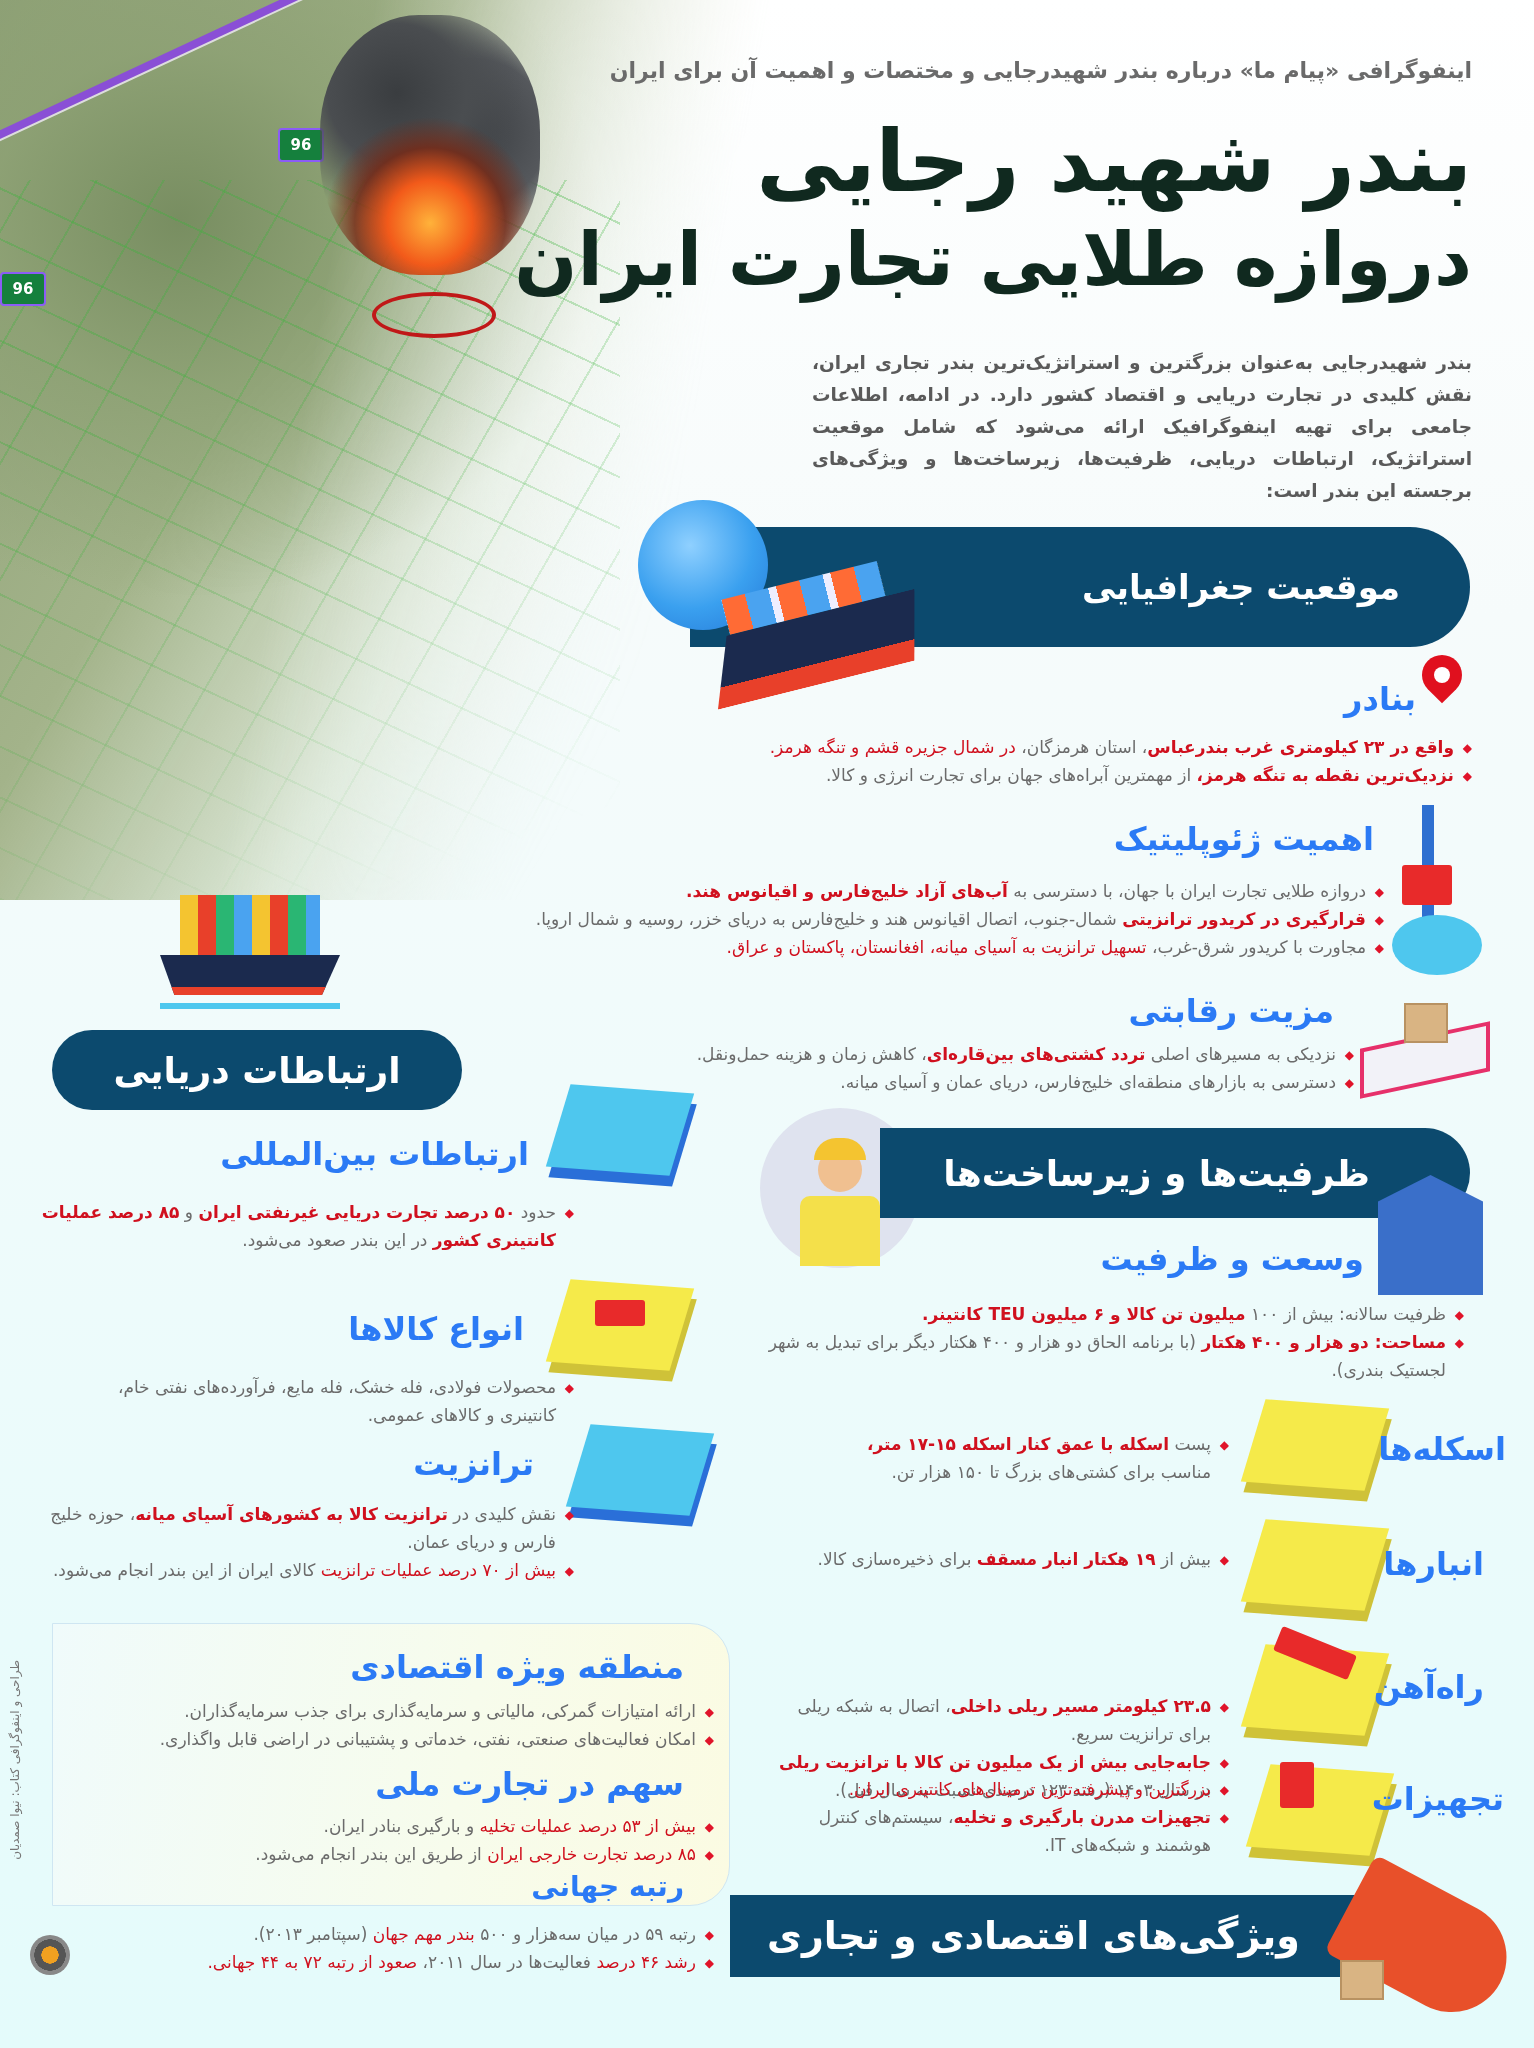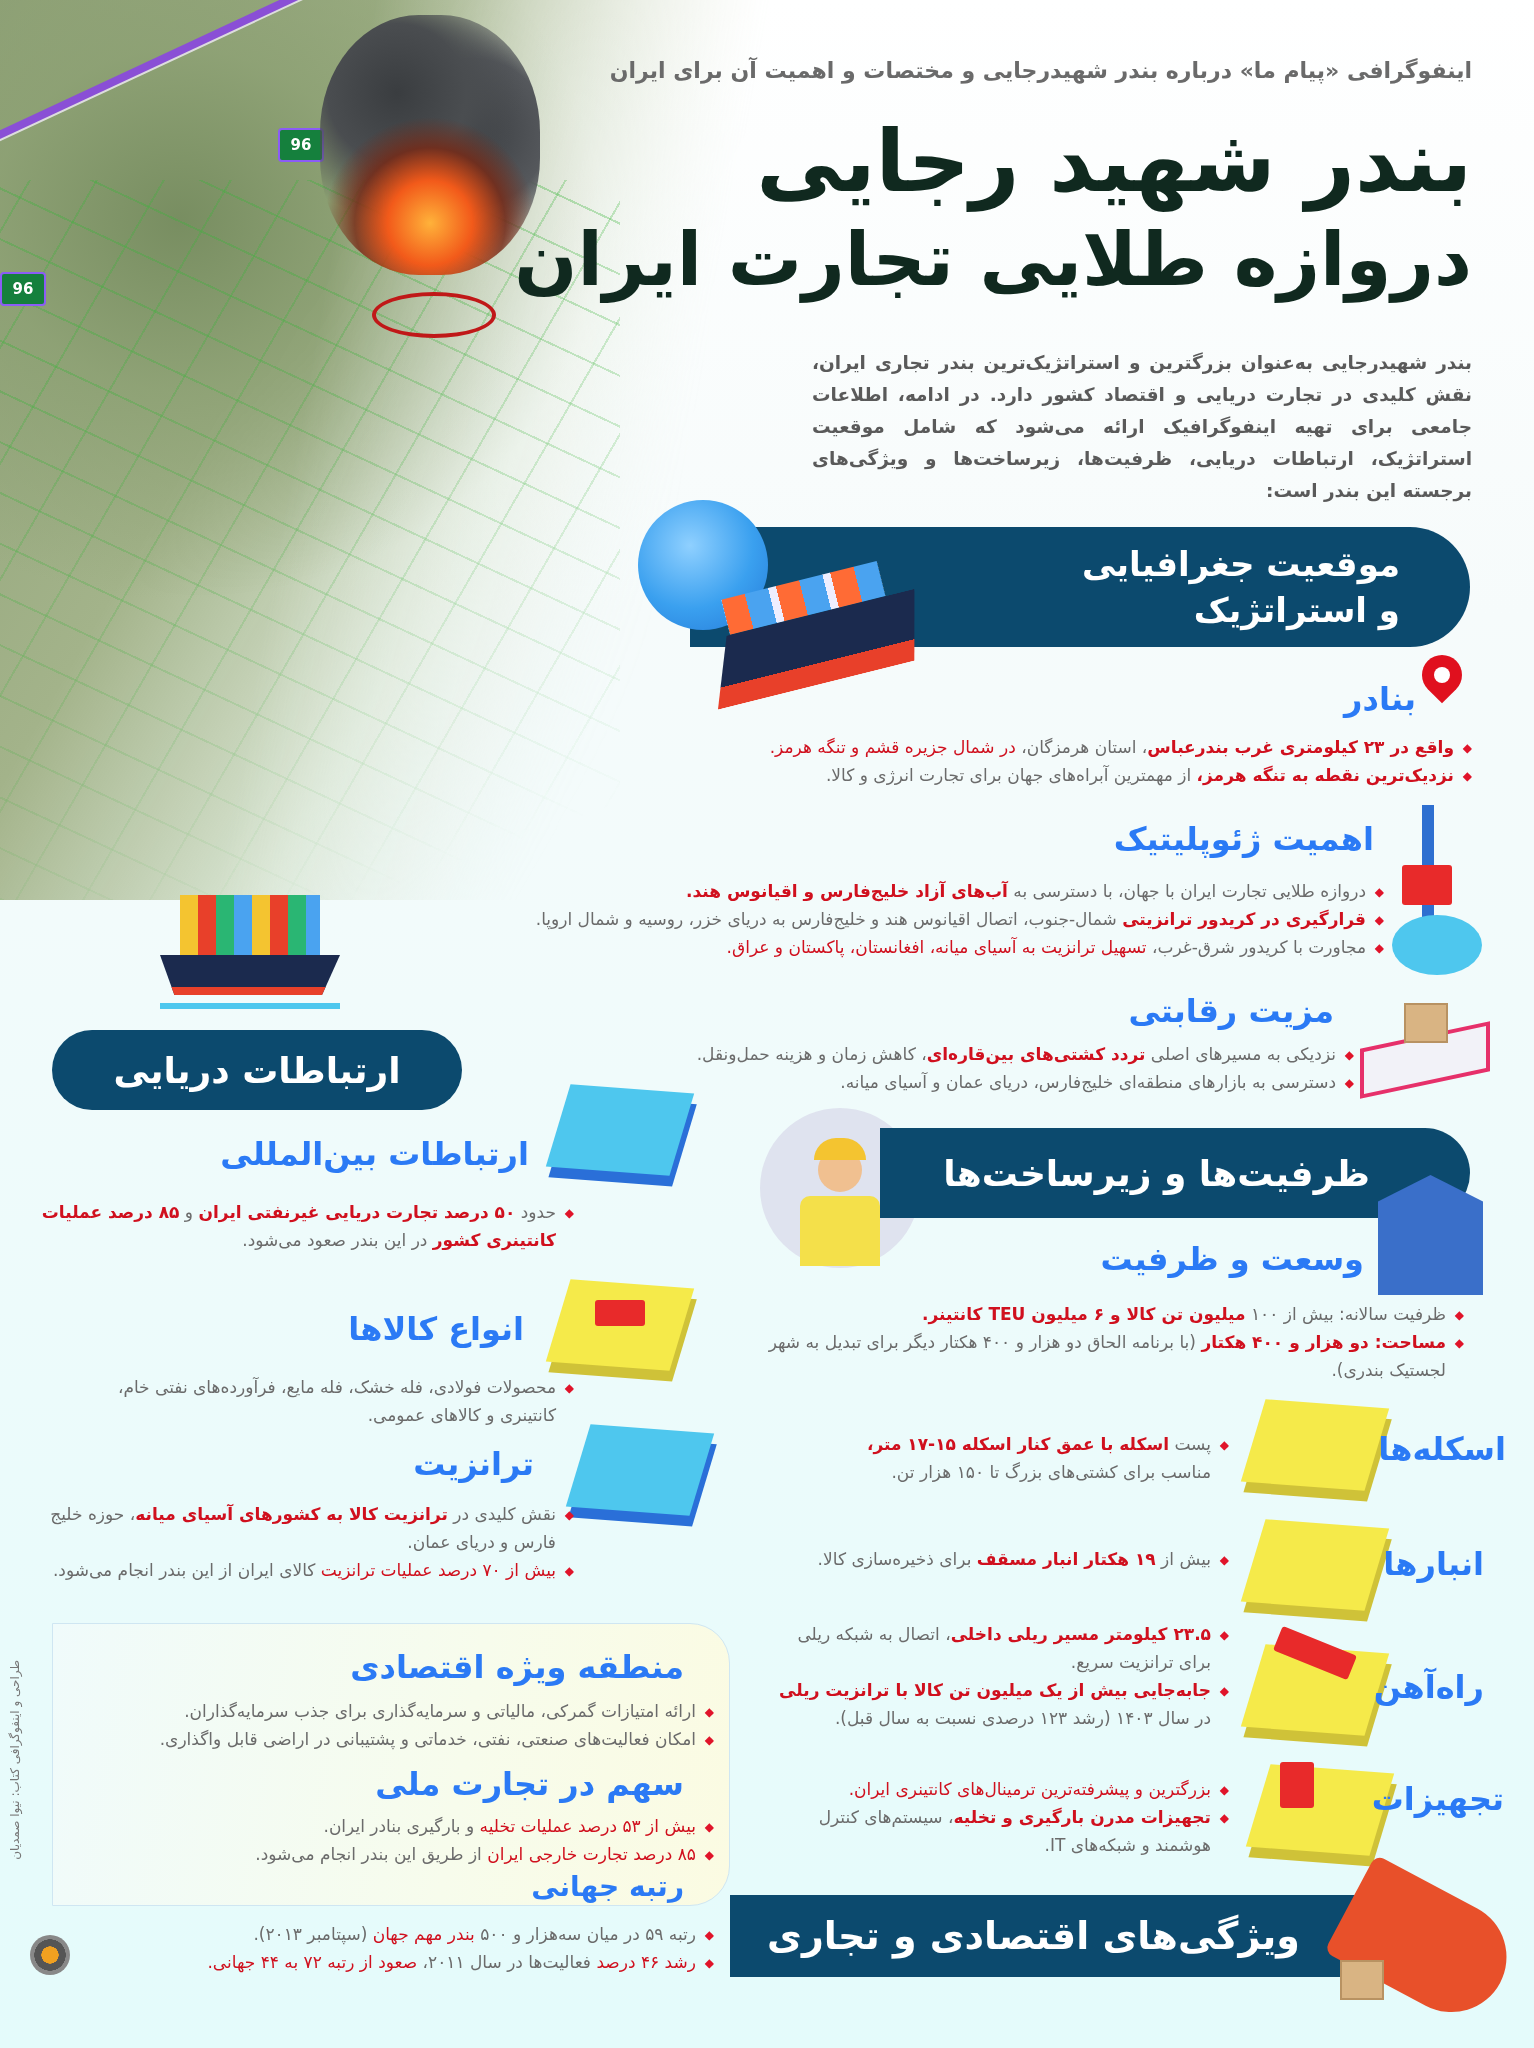--- a/index.html
+++ b/index.html
@@ -113,21 +113,20 @@
 <div class="abs target-ring"></div>
 
 <div class="abs kicker">اینفوگرافی «پیام ما» درباره بندر شهیدرجایی و مختصات و اهمیت آن برای ایران</div>
 <h1 class="abs title1">بندر شهید رجایی</h1>
 <h2 class="abs title2">دروازه طلایی تجارت ایران</h2>
 <p class="abs intro">بندر شهیدرجایی به‌عنوان بزرگترین و استراتژیک‌ترین بندر تجاری ایران، نقش کلیدی در تجارت دریایی و اقتصاد کشور دارد. در ادامه، اطلاعات جامعی برای تهیه اینفوگرافیک ارائه می‌شود که شامل موقعیت استراتژیک، ارتباطات دریایی، ظرفیت‌ها، زیرساخت‌ها و ویژگی‌های برجسته این بندر است:</p>
 
 <div class="abs banner banner-geo">
   <span>
       <span style="display:block">موقعیت جغرافیایی</span>
-      <span style="display:block">و استراتژیک</span>
     </span>
 </div>
 <div class="abs globe"></div>
 <div class="abs" style="left:692px; top:580px; width:230px; transform:rotate(-14deg);">
   <div class="containers" style="margin:0 30px 0 40px;"></div>
   <div class="ship"></div>
 </div>
 
 <div class="abs pin" style="right:72px; top:655px;"></div>
 <h3 class="abs h-blue" style="right:118px; top:680px; font-size:32px;">بنادر</h3>
@@ -211,21 +210,21 @@
 
 <div class="abs iso-tile" style="left:1250px; top:1525px;"></div>
 <h4 class="abs h-blue" style="right:50px; top:1545px; font-size:32px;">انبارها</h4>
 <ul class="abs bul" style="right:305px; top:1545px; width:500px;">
   <li><span>بیش از </span><span class="hl">۱۹ هکتار انبار مسقف</span><span> برای ذخیره‌سازی کالا.</span></li>
 </ul>
 
 <div class="abs iso-tile" style="left:1250px; top:1650px;"></div>
 <div class="abs red-block" style="left:1275px; top:1640px; width:80px; height:26px; transform:rotate(22deg);"></div>
 <h4 class="abs h-blue" style="right:50px; top:1668px; font-size:32px;">راه‌آهن</h4>
-<ul class="abs bul" style="right:305px; top:1620px; width:460px;">
+<ul class="abs bul" style="right:305px; top:1692px; width:460px;">
   <li><span class="hl">۲۳.۵ کیلومتر مسیر ریلی داخلی</span><span>، اتصال به شبکه ریلی برای ترانزیت سریع.</span></li>
   <li><span class="hl">جابه‌جایی بیش از یک میلیون تن کالا با ترانزیت ریلی</span><span> در سال ۱۴۰۳ (رشد ۱۲۳ درصدی نسبت به سال قبل).</span></li>
 </ul>
 
 <div class="abs iso-tile" style="left:1255px; top:1770px;"></div>
 <div class="abs red-block" style="left:1280px; top:1762px; width:34px; height:46px;"></div>
 <h4 class="abs h-blue" style="right:30px; top:1780px; font-size:32px;">تجهیزات</h4>
 <ul class="abs bul" style="right:305px; top:1775px; width:460px;">
   <li><span class="hlr">بزرگترین و پیشرفته‌ترین ترمینال‌های کانتینری ایران.</span></li>
   <li><span class="hl">تجهیزات مدرن بارگیری و تخلیه</span><span>، سیستم‌های کنترل هوشمند و شبکه‌های IT.</span></li>

